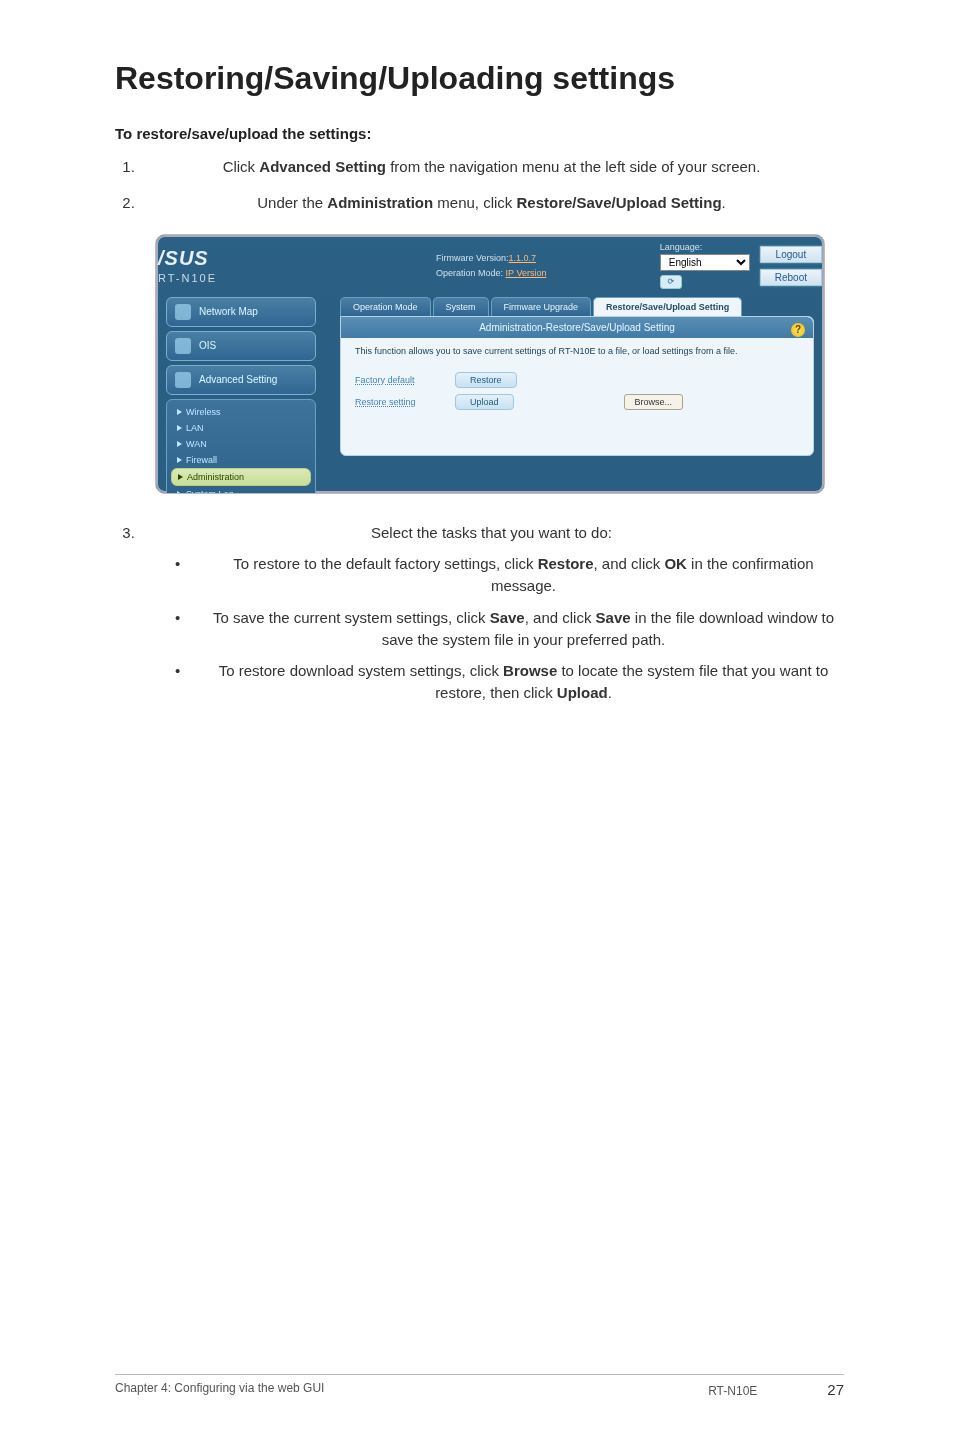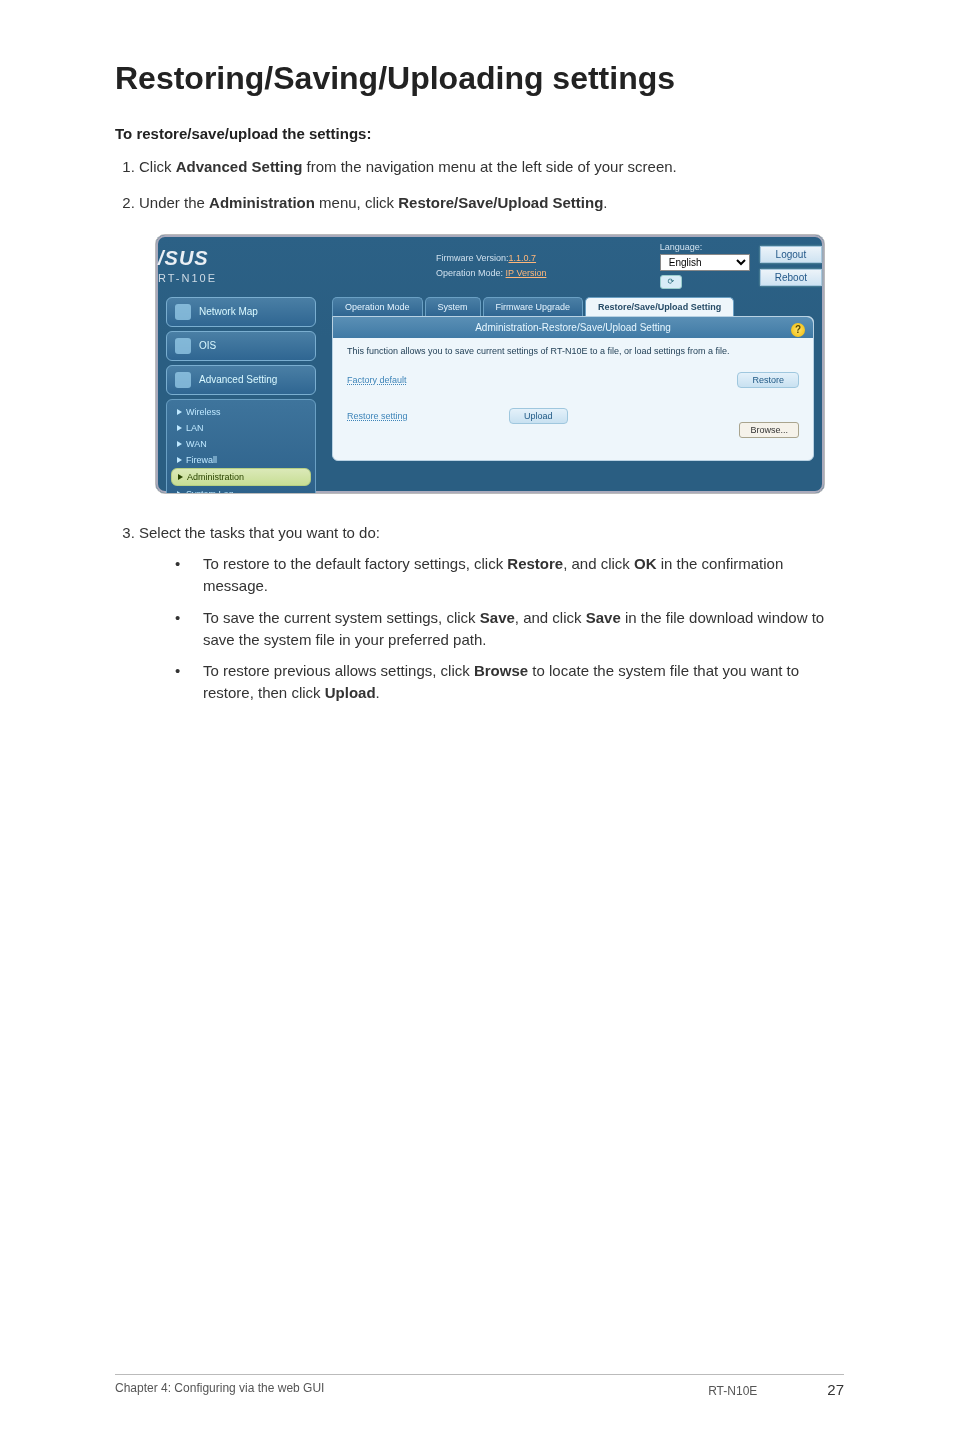--- a/index.html
+++ b/index.html
@@ -24,20 +24,21 @@
     font-size: 15px;
     font-weight: bold;
     margin-bottom: 14px;
     color: #222;
   }
   ol {
     list-style: decimal;
     padding-left: 24px;
     font-size: 15px;
     color: #333;
+    text-align: center;
   }
   ol > li {
     margin-bottom: 14px;
     line-height: 1.45;
   }
   .bullets {
     list-style: none;
     padding-left: 36px;
     margin-top: 10px;
   }
@@ -116,21 +117,21 @@
     font-size:10px; color:#24598a;
     background: linear-gradient(#ecf3f9,#cfe3f2);
     border:1px solid #a8c8df; border-radius:0;
     padding:2px 14px; text-align:center; cursor:pointer;
     box-shadow:0 0 2px #7aa;
   }
   .refresh-icon {
     width:22px;height:14px;background:#d7ecf7;border:1px solid #9cc;border-radius:3px;margin-top:4px;
     font-size:8px;text-align:center;color:#267;line-height:12px;
   }
-  .shot-body { display:flex; padding: 0 10px 10px 10px; gap:16px;}
+  .shot-body { display:flex; padding: 0 10px 10px 10px; gap:24px;}
   .sidebar { width: 150px; display:flex; flex-direction:column; gap:4px;}
   .side-card {
     background: linear-gradient(#4a7fa5,#2f6692);
     border:1px solid #7aaed0; border-radius:6px;
     padding:6px 8px; display:flex; align-items:center; gap:8px;
     color:#d8f8ff; font-size:10px; cursor:pointer;
   }
   .side-card .ic { width:16px;height:16px; background:#9ed3f0; border-radius:3px; opacity:.7;}
   .side-group {
     background: linear-gradient(#3e749c,#2b5f88);
@@ -154,30 +155,30 @@
     background:#eef6fb;border:1px solid #b9d2e3;border-radius:0 6px 6px 6px;
     padding:0 0 14px 0;min-height:140px;position:relative;
   }
   .panel-title {
     background: linear-gradient(#5a8fb5,#407aa5);
     color:#e7f7ff; font-size:10px; text-align:center; padding:5px 16px;
     border-top-right-radius:6px;
   }
   .panel-desc { font-size:9px; color:#244258; padding:8px 14px; }
   .rows { padding: 2px 14px; }
-  .row { display:flex; align-items:center; gap:10px; margin:6px 0;justify-content:space-between;}
+  .row { display:flex; align-items:center; gap:10px; margin:6px 0;}
   .row-label {
     width:90px; font-size:9px; color:#3d84b8; text-decoration: underline dotted; cursor:help;
   }
   .inner-btn {
     font-size:9px;color:#1e5884;background:linear-gradient(#e4f1fa,#c8e1f1);
     border:1px solid #9fc7de;border-radius:4px;padding:2px 14px;cursor:pointer;min-width:56px;text-align:center;
   }
   .browse-btn {
-    font-size:9px;background:#f5f2ea;border:1px solid #a9a48e;border-radius:3px;padding:2px 10px;cursor:pointer;margin-left:100px;margin-top:28px;
+    font-size:9px;background:#f5f2ea;border:1px solid #a9a48e;border-radius:3px;padding:2px 10px;cursor:pointer;margin-left:100px;
   }
   .help-icon {
     position:absolute;right:8px;top:6px;width:14px;height:14px;border-radius:50%;
     background:radial-gradient(#ffe36b,#f0b800);display:flex;align-items:center;justify-content:center;
     font-size:10px;font-weight:bold;color:#5a4a00;cursor:pointer;
   }
 
   
   .footer {
     position:absolute;
@@ -309,21 +310,21 @@
     <li>
       <span>Select the tasks that you want to do:</span>
       <ul class="bullets">
         <li>
           <span>To restore to the default factory settings, click </span><b>Restore</b><span>, and click </span><b>OK</b><span> in the confirmation message.</span>
         </li>
         <li>
           <span>To save the current system settings, click </span><b>Save</b><span>, and click </span><b>Save</b><span> in the file download window to save the system file in your preferred path.</span>
         </li>
         <li>
-          <span>To restore previous allows settings, click </span><b>Browse</b><span> to locate the system file that you want to restore, then click </span><b>Upload</b><span>.</span>
+          <span>To restore download system settings, click </span><b>Browse</b><span> to locate the system file that you want to restore, then click </span><b>Upload</b><span>.</span>
         </li>
       </ul>
     </li>
   </ol>
 </div>
 
 <div class="footer">
   <span>Chapter 4: Configuring via the web GUI</span>
   <span style="display:flex;gap:70px;align-items:baseline">
     <span>RT-N10E</span>

